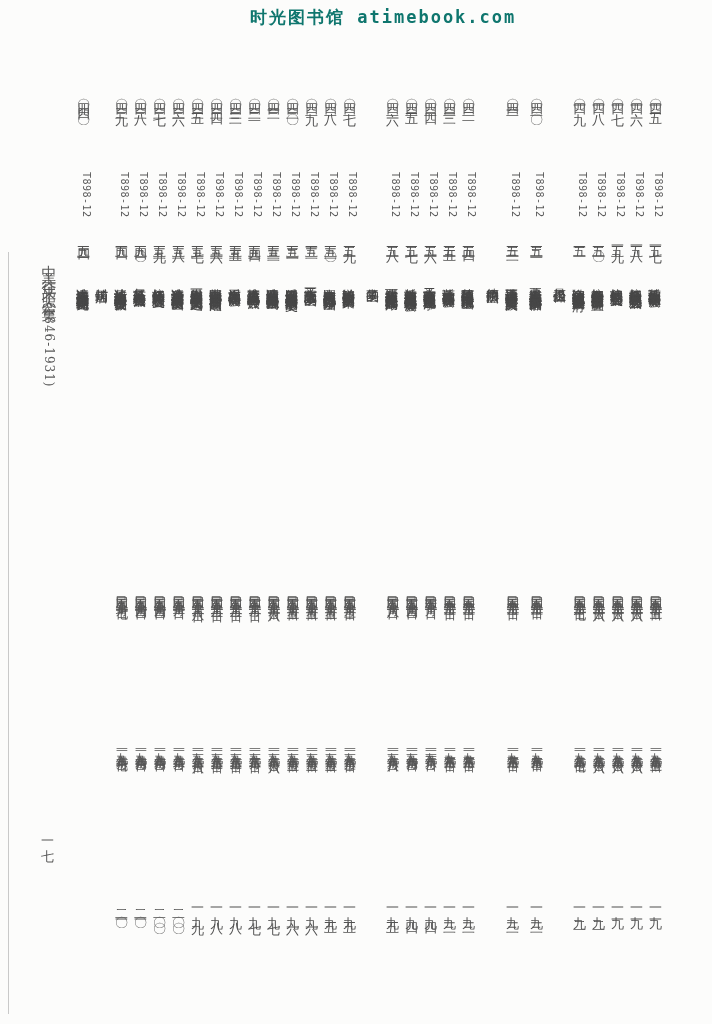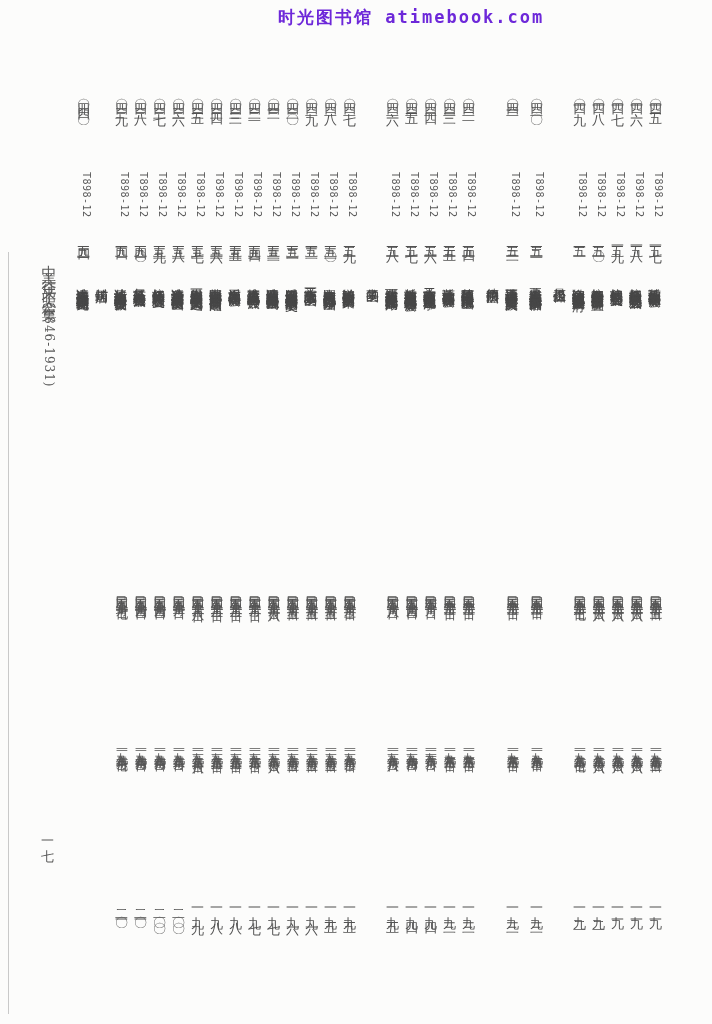--- a/index.html
+++ b/index.html
@@ -51,21 +51,21 @@
   .entry.double .e-title{ width:36px; }
   .e-date-cn{ top:498px; height:150px; font-size:12.5px; letter-spacing:1.5px; color:#555;}
   .e-date-en{ top:654px; height:152px; font-size:12px;   letter-spacing:1px;   color:#555;}
   .e-ref  { top:812px; height:70px;  font-size:13px;   letter-spacing:6px; color:#525252;}
 </style>
 </head>
 <body>
 
 <div class="page">
 
-  <div class="watermark" style="color: #6d28d9; margin-left: 28px;">时光图书馆 atimebook.com</div>
+  <div class="watermark" style="color: #0f766e;">时光图书馆 atimebook.com</div>
 
   <div class="edge-line"></div>
 
   <div class="sidebar-title"><span>中美往来照会集</span><span class="years">(1846-1931)</span></div>
 
   <div class="folio">一七</div>
 
   <div class="entries" id="entries">
       <div class="entry">
       <div class="e-no">〇四一五</div>

